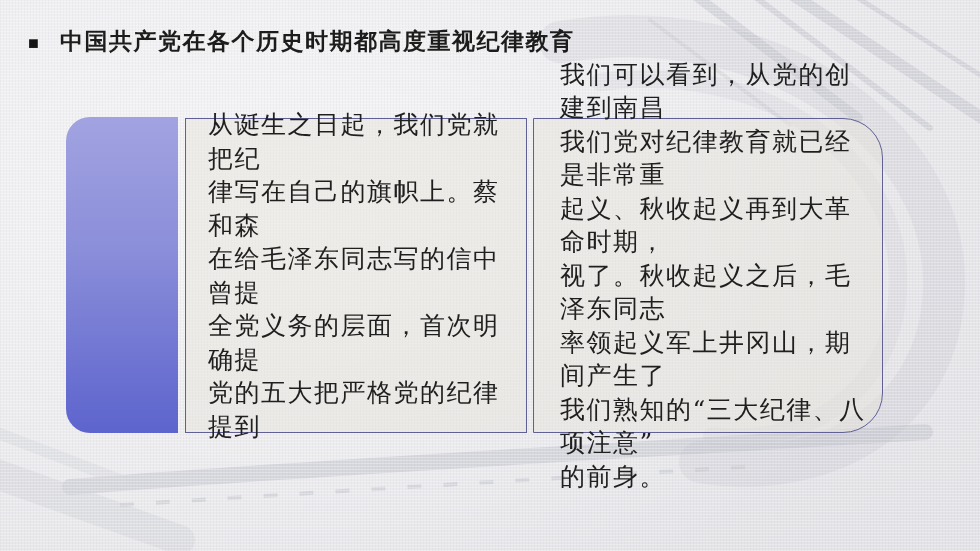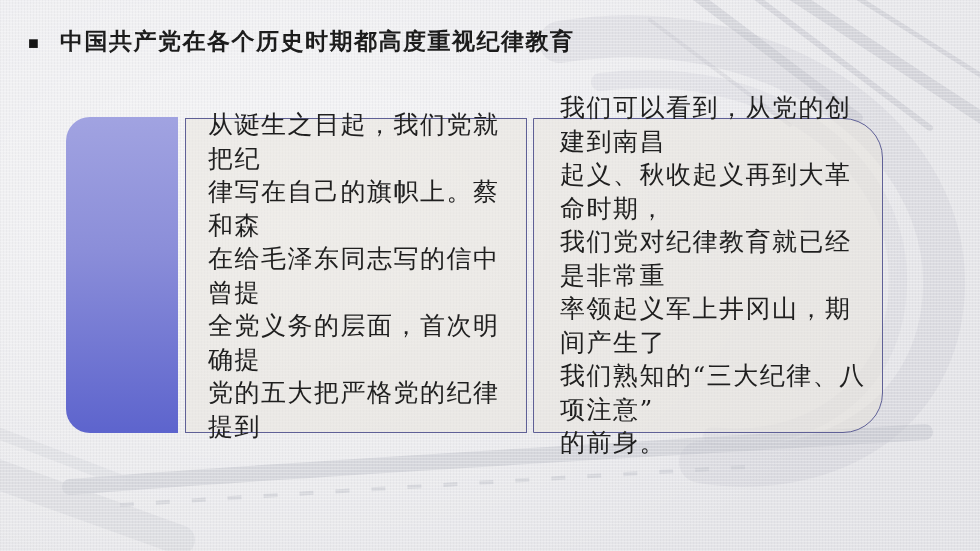--- a/index.html
+++ b/index.html
@@ -105,21 +105,22 @@
         <div>律写在自己的旗帜上。蔡和森</div>
         <div>在给毛泽东同志写的信中曾提</div>
         <div>全党义务的层面，首次明确提</div>
         <div>党的五大把严格党的纪律提到</div>
       </div>
   </section>
 
   <section class="box box-right">
     <div class="box-text">
         <div>我们可以看到，从党的创建到南昌</div>
+        <div>我们党对纪律教育就已经是非常重</div>
         <div>起义、秋收起义再到大革命时期，</div>
-        <div>我们党对纪律教育就已经是非常重</div>
+        <div>视了。秋收起义之后，毛泽东同志</div>
         <div>率领起义军上井冈山，期间产生了</div>
         <div>我们熟知的“三大纪律、八项注意”</div>
         <div>的前身。</div>
       </div>
   </section>
 
 </div>
 
 </body></html>

